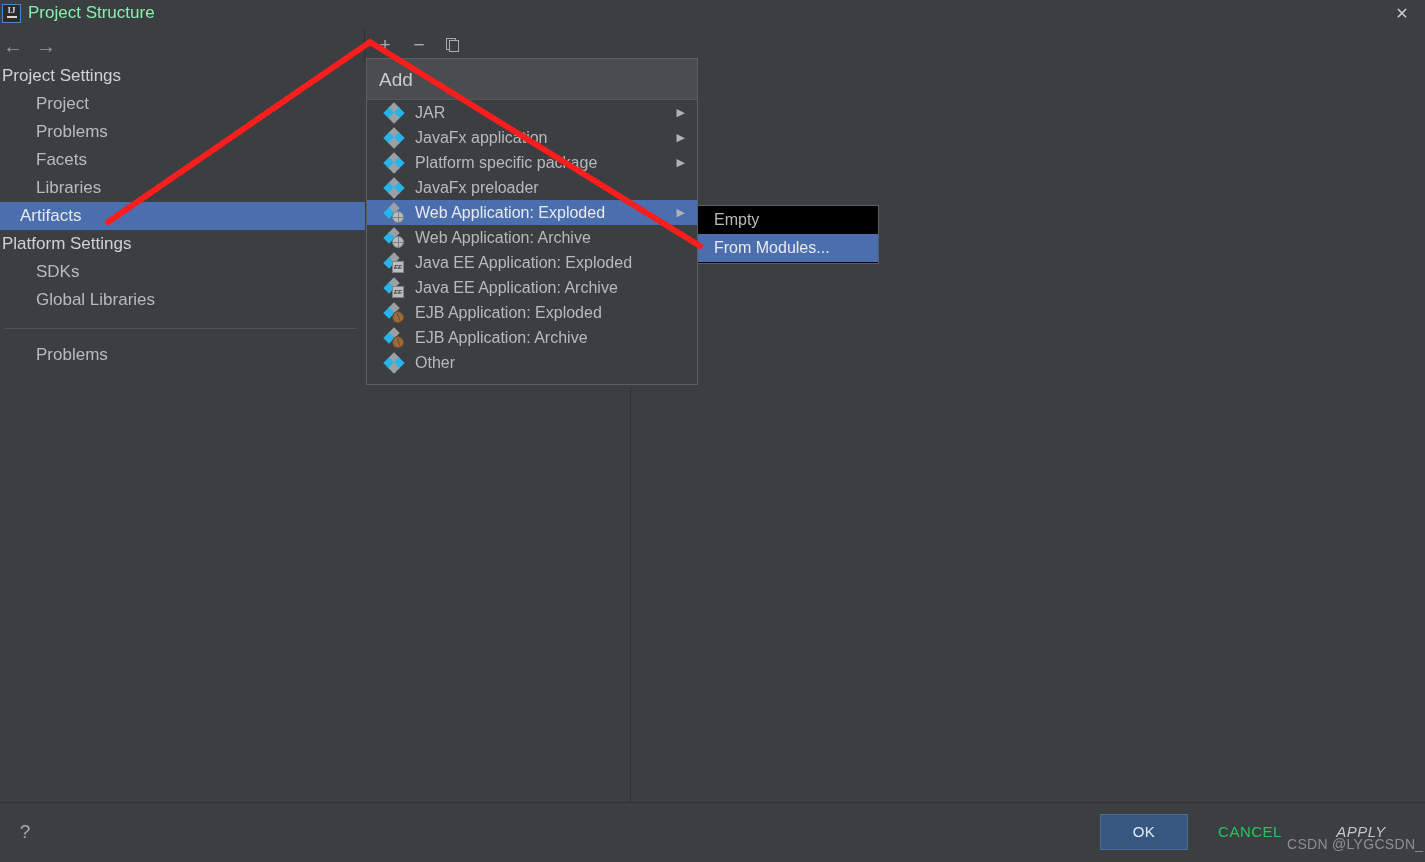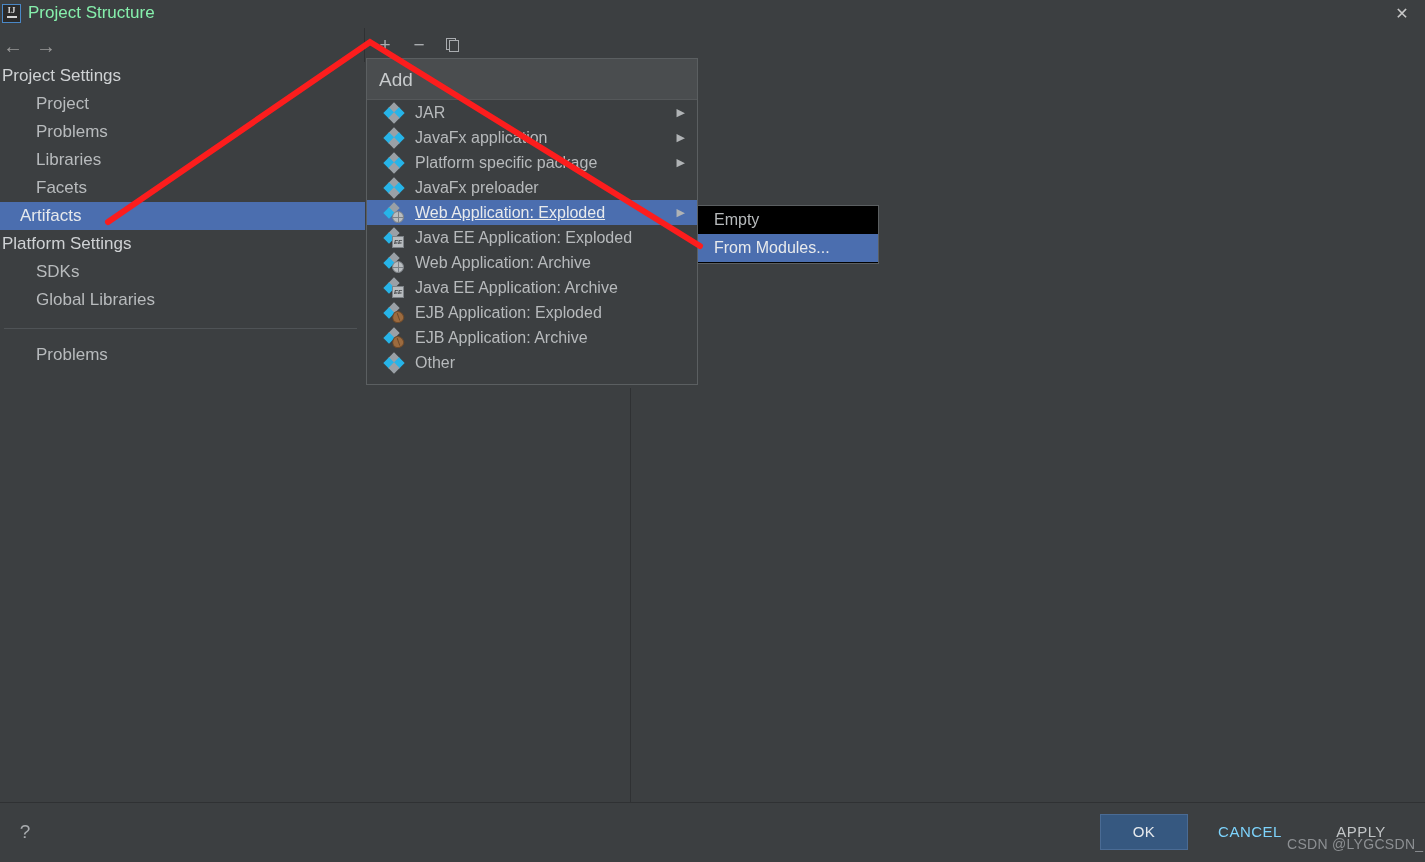--- a/index.html
+++ b/index.html
@@ -96,21 +96,21 @@
   #menu-header{
     height:41px;line-height:41px;background:#4a4d4f;
     padding-left:12px;font-size:19px;color:#c8cbcd;
     border-bottom:1px solid #55585a;box-sizing:border-box;
   }
   .menu-item{
     position:relative;height:25px;line-height:25px;
     font-size:16px;color:#b7babc;padding-left:48px;
     box-sizing:border-box;
   }
-  .menu-item.selected{background:#4b6eaf;color:#e8eaec;text-decoration:underline;}
+  .menu-item.selected{background:#4b6eaf;color:#e8eaec;}
   .menu-item .mi-icon{
     position:absolute;left:18px;top:4px;width:20px;height:18px;
   }
   .menu-item .mi-arrow{
     position:absolute;right:12px;top:0;font-size:11px;line-height:25px;color:#b0b3b5;
   }
   
   .dia{position:absolute;width:8px;height:8px;transform:rotate(45deg);}
   .dia.c{background:#27b4e8;}
   .dia.g{background:#9aa0a6;}
@@ -162,25 +162,25 @@
     text-align:center;line-height:26px;font-size:19px;color:#a9acaf;
   }
   #btn-ok{
     position:absolute;left:1100px;top:11px;width:88px;height:36px;
     background:#365880;border:1px solid #4a6b94;box-sizing:border-box;
     color:#e6e9ec;font-size:15px;text-align:center;line-height:34px;
     letter-spacing:0.5px;
   }
   #btn-cancel{
     position:absolute;left:1207px;top:11px;width:86px;height:36px;
-    color:#7dd3fc;font-size:15px;text-align:center;line-height:36px;letter-spacing:0.5px;
+    color:#22c55e;font-size:15px;text-align:center;line-height:36px;letter-spacing:0.5px;
   }
   #btn-apply{
     position:absolute;left:1318px;top:11px;width:86px;height:36px;
-    color:#c2c5c7;font-size:15px;text-align:center;line-height:36px;letter-spacing:0.5px;
+    color:#c2c5c7;font-size:15px;text-align:center;line-height:36px;letter-spacing:0.5px;font-style:italic;
   }
   #watermark{
     position:absolute;left:1287px;top:836px;font-size:14px;color:#8d9093;
     letter-spacing:0.3px;
   }
   
   #annotation{
     position:absolute;left:0;top:0;width:1425px;height:862px;pointer-events:none;
   }
 </style>
@@ -201,22 +201,22 @@
   <div id="nav-fwd" class="nav-arrow">→</div>
 </div>
 
 <div id="divider-main"></div>
 <div id="divider-second"></div>
 
 <div id="sidebar">
   <div class="side-group">Project Settings</div>
   <div class="side-item">Project</div>
   <div class="side-item">Problems</div>
+  <div class="side-item">Facets</div>
   <div class="side-item">Libraries</div>
-  <div class="side-item">Facets</div>
   <div class="side-item selected">Artifacts</div>
   <div class="side-group">Platform Settings</div>
   <div class="side-item">SDKs</div>
   <div class="side-item">Global Libraries</div>
   <div id="side-sep"></div>
   <div class="side-item">Problems</div>
 </div>
 
 <div id="toolbar">
   <div id="tb-add" class="tb-btn">+</div>
@@ -282,32 +282,32 @@
         <i class="badge globe"></i>
     </span>
     <span>Web Application: Exploded</span>
     <span class="mi-arrow">▶</span>
   </div>
 
   <div class="menu-item">
     <span class="mi-icon">
       <i class="dia g d-top"></i>
         <i class="dia c d-left"></i>
+        <i class="badge globe"></i>
+    </span>
+    <span>Web Application: Archive</span>
+  </div>
+
+  <div class="menu-item">
+    <span class="mi-icon">
+      <i class="dia g d-top"></i>
+        <i class="dia c d-left"></i>
         <i class="badge ee">EE</i>
     </span>
     <span>Java EE Application: Exploded</span>
-  </div>
-
-  <div class="menu-item">
-    <span class="mi-icon">
-      <i class="dia g d-top"></i>
-        <i class="dia c d-left"></i>
-        <i class="badge globe"></i>
-    </span>
-    <span>Web Application: Archive</span>
   </div>
 
   <div class="menu-item">
     <span class="mi-icon">
       <i class="dia g d-top"></i>
         <i class="dia c d-left"></i>
         <i class="badge ee">EE</i>
     </span>
     <span>Java EE Application: Archive</span>
   </div>

